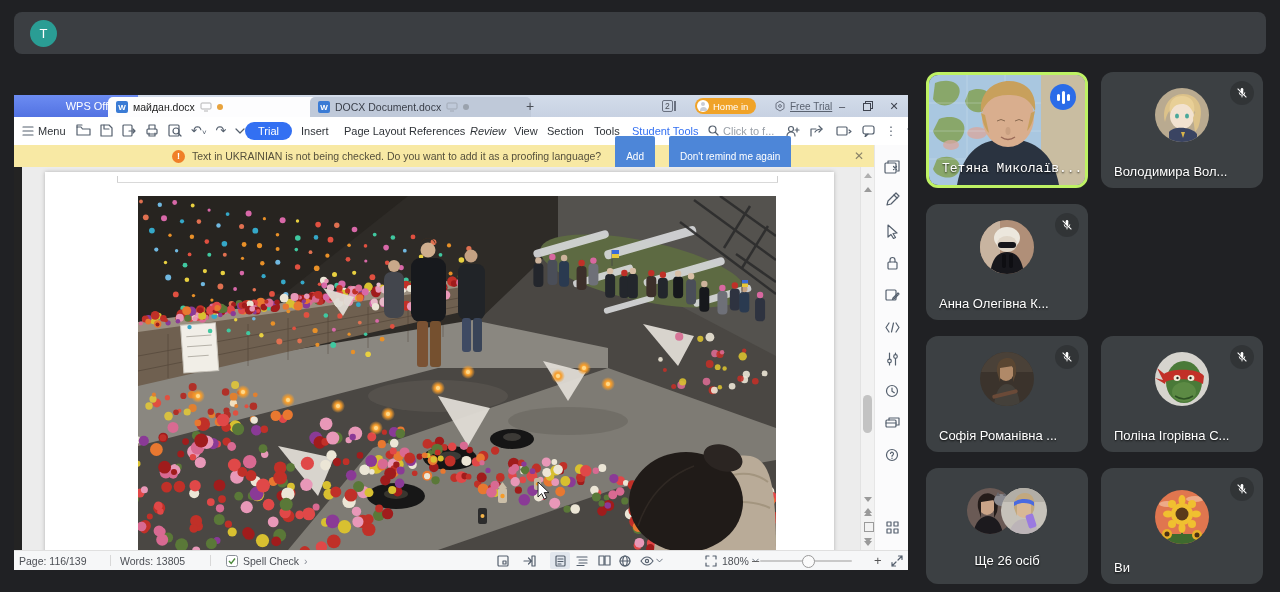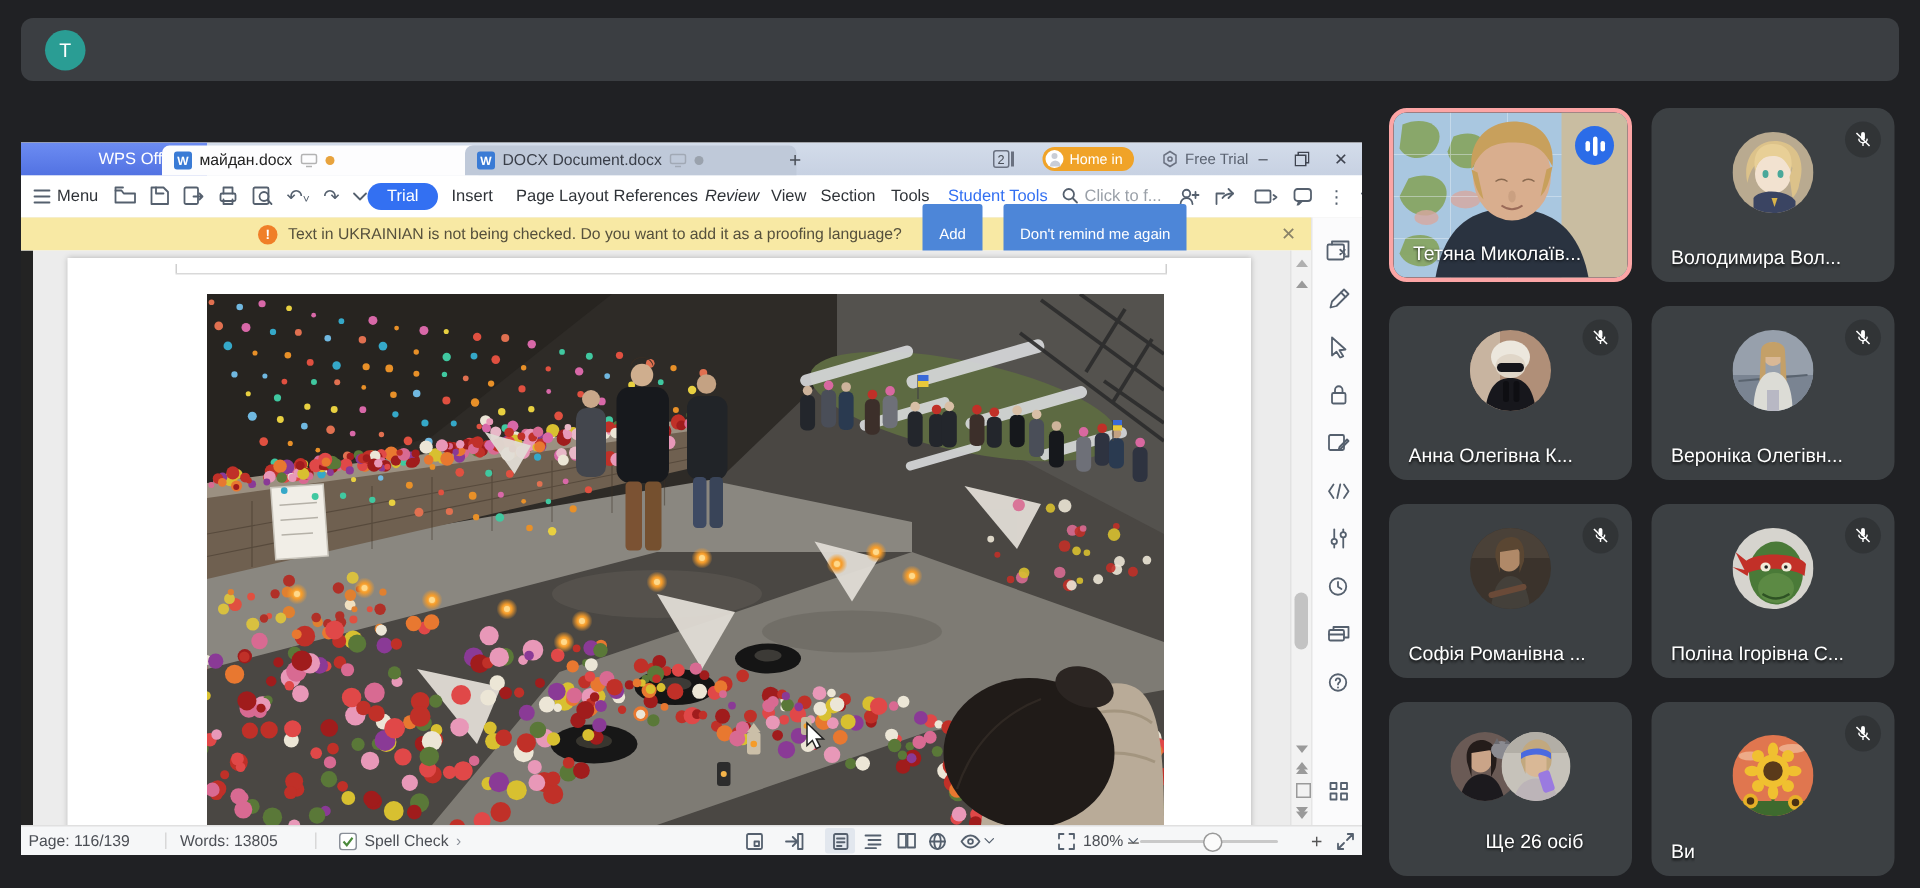--- a/index.html
+++ b/index.html
@@ -62,24 +62,24 @@
   .vtools .vt{position:absolute;left:7px;width:20px;height:20px;display:flex;align-items:center;justify-content:center;}
   
   .sbar{position:absolute;left:0;top:455px;width:894px;height:20px;background:#f6f7f8;border-top:1px solid #e0e0e0;
         font-size:10.5px;color:#4c4f55;}
   .sl{position:absolute;top:0;height:19px;display:flex;align-items:center;}
   .sdiv{position:absolute;top:4px;width:1px;height:11px;background:#d8d8d8;}
   .zoomtrack{position:absolute;top:9px;left:746px;width:92px;height:2px;background:#c9c9c9;border-radius:1px;}
   .zoomknob{position:absolute;top:3.5px;left:788px;width:11px;height:11px;border-radius:50%;background:#fbfbfb;border:1px solid #9a9a9a;}
   
   .tile{position:absolute;width:162px;height:116px;background:#3c4043;border-radius:12px;overflow:hidden;}
-  .tile.speaking{border:3px solid #fca5a5;box-sizing:border-box;}
+  .tile.speaking{border:3px solid #bef264;box-sizing:border-box;font-family:Liberation Mono, monospace;}
   .pname{position:absolute;left:13px;bottom:9px;color:#fff;font-size:13px;text-shadow:0 1px 2px rgba(0,0,0,.85);
          max-width:140px;overflow:hidden;white-space:nowrap;}
-  .pname.center{left:16px;width:100%;max-width:none;text-align:center;}
+  .pname.center{left:0;width:100%;max-width:none;text-align:center;}
   .micoff{position:absolute;top:9px;right:9px;width:24px;height:24px;border-radius:50%;background:rgba(35,37,40,.45);
           display:flex;align-items:center;justify-content:center;}
   .audioind{position:absolute;top:9px;right:9px;width:26px;height:26px;border-radius:50%;background:#2b6ce8;
           display:flex;align-items:center;justify-content:center;gap:2px;}
   .audioind i{display:block;width:3px;border-radius:2px;background:#fff;}
   .avwrap{position:absolute;left:0;top:16px;width:100%;display:flex;justify-content:center;}
   .avwrap svg{border-radius:50%;}
   .duo{position:absolute;left:0;top:20px;width:100%;display:flex;justify-content:center;}
   .duo svg{border-radius:50%;}
   .duo svg+svg{margin-left:-12px;}
@@ -117,21 +117,21 @@
       </div>
       <div class="ttool" style="left:512px;font-size:14px;">+</div>
       <div class="ttool" style="left:648px;">
         <span style="border:1px solid #6a7180;border-radius:2px;font-size:8.5px;padding:0 2px;">2</span>
           <span style="margin-left:1px;border-left:2px solid #6a7180;height:10px;"></span>
       </div>
       <div class="signin" style="left:681px;">
         <span class="pav"></span>
         <span>Home in</span>
       </div>
-      <div class="trial" style="left:760px;">
+      <div class="trial" style="left:760px;text-decoration:underline;">
         <svg width="12" height="12" viewBox="0 0 12 12">
             <path d="M6 1l4 2.5v5L6 11 2 8.5v-5z" stroke="#6a7180" fill="none"></path>
             <circle cx="6" cy="6" r="1.4" stroke="#6a7180" fill="none"></circle>
           </svg>
         <span>Free Trial</span>
       </div>
       <div class="winctl" style="left:818px;">–</div>
       <div class="winctl" style="left:844px;">
         <svg width="10" height="10" viewBox="0 0 10 10">
             <rect x="2.5" y="0.5" width="7" height="7" stroke="#3f4450" fill="none"></rect>
@@ -1495,42 +1495,20 @@
         <svg width="14" height="14" viewBox="0 0 24 24">
           <path d="M12 3.5a2.2 2.2 0 0 1 2.2 2.2v5a2.2 2.2 0 0 1-4.4 0v-5A2.2 2.2 0 0 1 12 3.5z" fill="#fff"></path>
           <path d="M7.2 11a4.8 4.8 0 0 0 9.6 0" stroke="#fff" stroke-width="1.6" fill="none"></path>
           <line x1="12" y1="16" x2="12" y2="19.5" stroke="#fff" stroke-width="1.6"></line>
           <line x1="4.5" y1="4.5" x2="19.5" y2="19.5" stroke="#fff" stroke-width="1.8"></line>
         </svg>
       </div>
     <div class="pname">Анна Олегівна К...</div>
   </div>
 
-  <div class="tile" style="left:1101px;top:204px;">
-    <div class="avwrap">
-        <svg width="54" height="54" viewBox="0 0 54 54">
-      <rect width="54" height="54" fill="#97a0ac"></rect>
-      <rect x="0" y="30" width="54" height="24" fill="#7a8492"></rect>
-      <line x1="4" y1="34" x2="50" y2="30" stroke="#5a6470" stroke-width="1.5"></line>
-      <ellipse cx="27" cy="16" rx="7" ry="8" fill="#d9b896"></ellipse>
-      <path d="M19,14 C19,6 35,6 35,14 L36,34 L32,34 L32,18 L22,18 L22,34 L18,34 Z" fill="#c4a068"></path>
-      <path d="M14,54 C14,36 20,28 27,28 C34,28 40,36 40,54 Z" fill="#dcdcd6"></path>
-      <rect x="23" y="40" width="8" height="14" fill="#b8b8c4"></rect>
-    </svg>
-      </div>
-    <div class="micoff">
-        <svg width="14" height="14" viewBox="0 0 24 24">
-          <path d="M12 3.5a2.2 2.2 0 0 1 2.2 2.2v5a2.2 2.2 0 0 1-4.4 0v-5A2.2 2.2 0 0 1 12 3.5z" fill="#fff"></path>
-          <path d="M7.2 11a4.8 4.8 0 0 0 9.6 0" stroke="#fff" stroke-width="1.6" fill="none"></path>
-          <line x1="12" y1="16" x2="12" y2="19.5" stroke="#fff" stroke-width="1.6"></line>
-          <line x1="4.5" y1="4.5" x2="19.5" y2="19.5" stroke="#fff" stroke-width="1.8"></line>
-        </svg>
-      </div>
-    <div class="pname">Вероніка Олегівн...</div>
-  </div>
 
   <div class="tile" style="left:926px;top:336px;">
     <div class="avwrap">
         <svg width="54" height="54" viewBox="0 0 54 54">
       <rect width="54" height="54" fill="#3b332c"></rect>
       <rect x="0" y="0" width="54" height="20" fill="#4a4138"></rect>
       <ellipse cx="26" cy="20" rx="8" ry="9" fill="#b08968"></ellipse>
       <path d="M17,20 C16,8 24,6 28,6 C34,6 37,12 36,22 L33,30 L33,14 L20,16 L20,30 Z" fill="#5a4632"></path>
       <path d="M14,54 C15,40 20,32 27,32 C34,32 39,40 40,54 Z" fill="#44403a"></path>
       <rect x="12" y="40" width="26" height="4" rx="2" fill="#6a4a38" transform="rotate(-14 25 42)"></rect>

